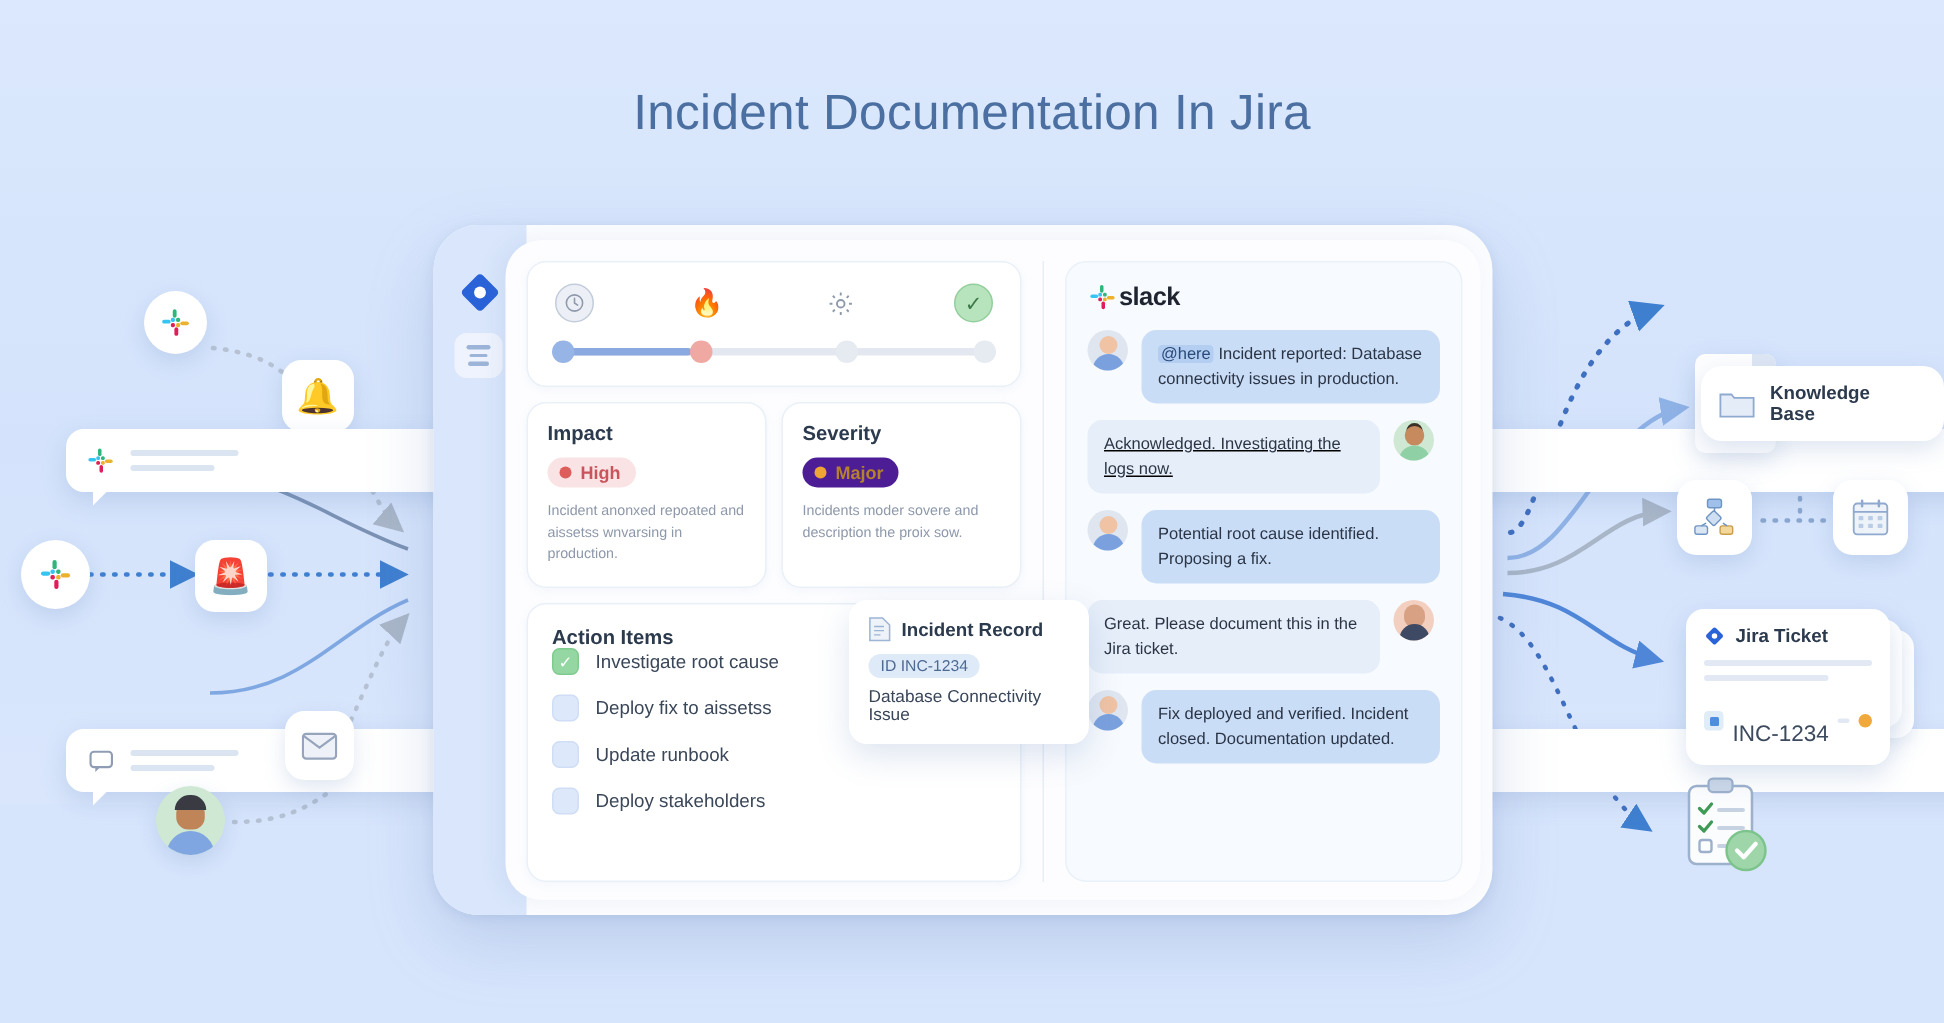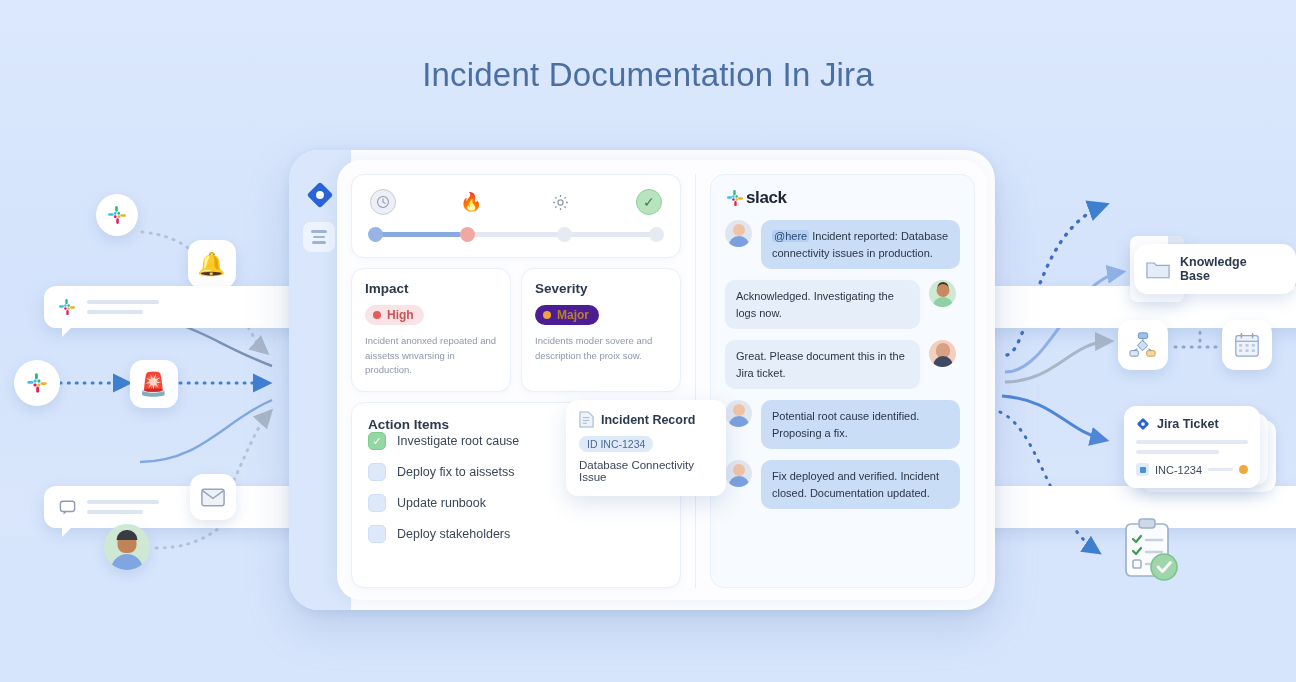--- a/index.html
+++ b/index.html
@@ -161,21 +161,21 @@
 
   .jira-card { position: relative; width: 136px; background: #fff; border-radius: 12px;
                box-shadow: 0 7px 18px rgba(95,130,185,.22); padding: 11px 12px 12px; z-index: 3; }
   .jc-head { display: flex; align-items: center; gap: 7px; font-size: 12.5px;
              font-weight: 700; color: #2c3a4e; margin-bottom: 9px; }
   .jc-line { height: 4px; background: #e2e9f4; border-radius: 2px; margin-bottom: 6px; }
   .jc-row { display: flex; align-items: center; gap: 6px; margin-top: 9px; }
   .jc-sq { width: 13px; height: 13px; border-radius: 3px; background: #e1ecf9;
            display: flex; align-items: center; justify-content: center; }
   .jc-sq i { width: 6px; height: 6px; background: #4d8ede; border-radius: 1px; }
-  .jc-id { font-size: 11px; color: #3d4a5e; }
+  .jc-id { font-size: 15px; color: #3d4a5e; margin-top: 18px; }
   .jc-dash { flex: 1; height: 3px; background: #e2e9f4; border-radius: 2px; }
   .jc-dot { width: 9px; height: 9px; border-radius: 50%; background: #f0a93a; }
   .stack { position: absolute; background: #fff; border-radius: 12px;
            box-shadow: 0 5px 14px rgba(95,130,185,.16); }
 
   .doc-icon { width: 54px; height: 66px; background: #fdfdfe; border-radius: 7px;
               box-shadow: 0 6px 16px rgba(95,130,185,.20); position: relative;
               padding: 20px 10px 0; }
   .doc-icon i { display: block; height: 3px; background: #b9cbe4; border-radius: 2px;
                 margin-bottom: 6px; }
@@ -411,33 +411,33 @@
               <rect x="12.4" y="12.4" width="3" height="3" rx="1.2" fill="#ecb22e"></rect>
             </svg>
             <span class="slack-word">slack</span>
           </div>
 
           <div class="msg">
             <span class="av a"></span>
             <span class="bubble in"><span class="mention">@here</span> <span>Incident reported: Database connectivity issues in production.</span></span>
           </div>
 
-          <div class="msg right" style="margin-right:4px;">
+          <div class="msg right" style="margin-right:4px;text-decoration:underline;">
             <span class="av b"></span>
             <span class="bubble out">Acknowledged. Investigating the logs now.</span>
+          </div>
+
+          <div class="msg">
+            <span class="av a"></span>
+            <span class="bubble in">Potential root cause identified. Proposing a fix.</span>
           </div>
 
           <div class="msg right" style="margin-right:4px;">
             <span class="av c"></span>
             <span class="bubble out">Great. Please document this in the Jira ticket.</span>
-          </div>
-
-          <div class="msg">
-            <span class="av a"></span>
-            <span class="bubble in">Potential root cause identified. Proposing a fix.</span>
           </div>
 
           <div class="msg">
             <span class="av a"></span>
             <span class="bubble in">Fix deployed and verified. Incident closed. Documentation updated.</span>
           </div>
         </div>
       </div>
     </div>
   </div>

